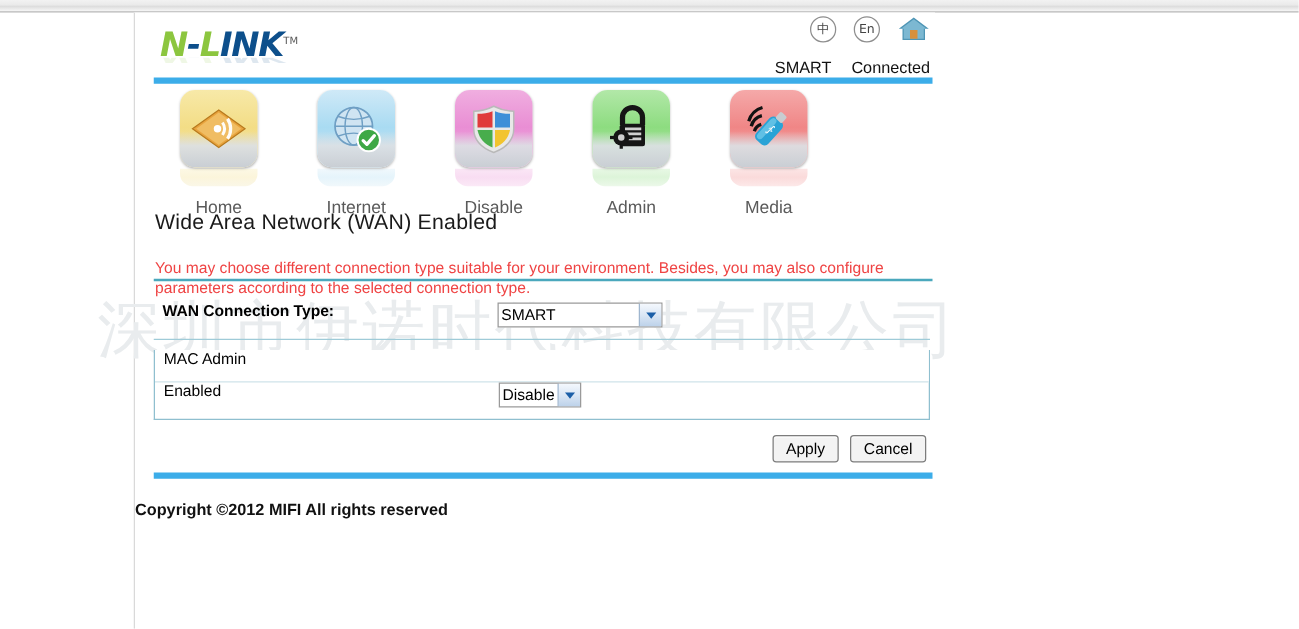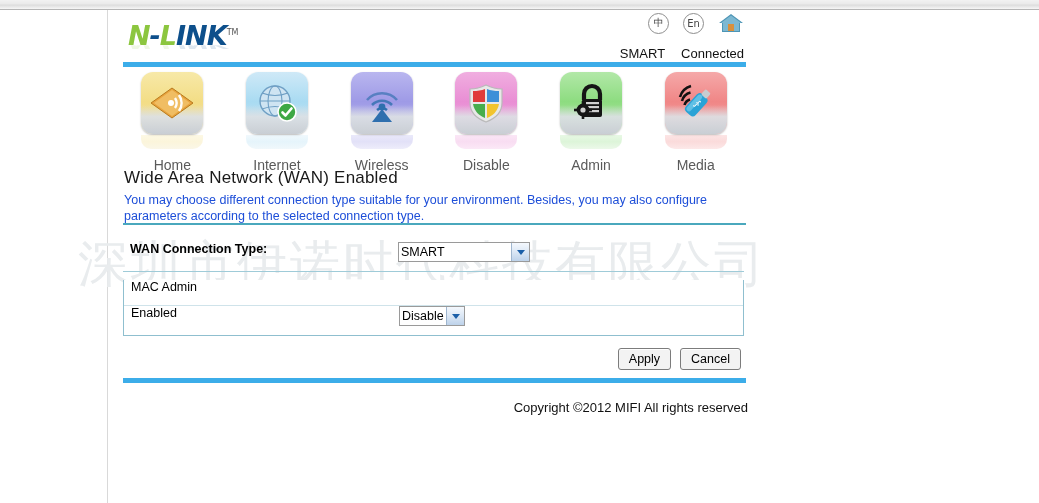--- a/index.html
+++ b/index.html
@@ -201,25 +201,25 @@
   
   #page-title {
     position: absolute;
     left: 16px; top: 158px;
     font-size: 17px;
     color: #1a1a1a;
     letter-spacing: 0.2px;
   }
   #page-desc {
     position: absolute;
-    left: 16px; top: 182px;
+    left: 16px; top: 196px;
     width: 590px;
     font-size: 12.5px;
     line-height: 16px;
-    color: #1d4ed8;
+    color: #ef4444;
   }
 
   
   #form-area {
     position: absolute;
     left: 15px; top: 232px;
     width: 621px;
     z-index: 50;
   }
   .form-row {
@@ -301,23 +301,24 @@
     padding: 3px 10px;
     cursor: pointer;
     box-shadow: inset 0 1px 0 #fff;
     text-align: right;
   }
 
   #copyright {
     position: absolute;
     left: 0; top: 390px;
     width: 640px;
-    text-align: right;
+    text-align: left;
     font-size: 13px;
     color: #111;
+    font-weight: bold;
   }
 </style>
 </head>
 <body>
 
 <div id="browser-strip"></div>
 
 <div id="watermark">深圳市伊诺时代科技有限公司</div>
 
 <div id="page">
@@ -376,35 +377,20 @@
             <path d="M8 28 Q21 23 34 28" fill="none" stroke="#6f9fc4" stroke-width="1.1"></path>
             <circle cx="33" cy="31" r="9" fill="#3ea845" stroke="#fff" stroke-width="1.6"></circle>
             <path d="M28.5 31.5 l3 3 l6 -7" stroke="#fff" stroke-width="2.6" fill="none" stroke-linecap="round" stroke-linejoin="round"></path>
           </svg>
         </div>
       </div>
       <div class="tile-reflection t-inet"></div>
       <div class="nav-label">Internet</div>
     </div>
 
-    <div class="nav-item">
-      <div class="nav-tile t-wifi">
-        <div class="glyph">
-          <svg width="46" height="42" viewBox="0 0 46 42">
-            <path d="M8 18 a20 20 0 0 1 30 0" stroke="#2f6fae" stroke-width="2.6" fill="none" opacity="0.65"></path>
-            <path d="M13 23 a14 14 0 0 1 20 0" stroke="#2f6fae" stroke-width="2.6" fill="none" opacity="0.8"></path>
-            <path d="M18 28 a8 8 0 0 1 10 0" stroke="#2f6fae" stroke-width="2.6" fill="none"></path>
-            <circle cx="23" cy="25" r="3.4" fill="#2f6fae"></circle>
-            <path d="M23 27 L33 40 L13 40 Z" fill="#2f6fae"></path>
-          </svg>
-        </div>
-      </div>
-      <div class="tile-reflection t-wifi"></div>
-      <div class="nav-label">Wireless</div>
-    </div>
 
     <div class="nav-item">
       <div class="nav-tile t-fw">
         <div class="glyph">
           <svg width="44" height="44" viewBox="0 0 44 44">
             <path d="M22 4 C14 8 9 8 6 8 L6 22 C6 32 14 38 22 41 C30 38 38 32 38 22 L38 8 C35 8 30 8 22 4 Z" fill="#e8e8e8" stroke="#b9b9b9" stroke-width="1.2"></path>
             <path d="M21 8 L21 21 L9 21 L9 10 C13.5 10 17.5 9.6 21 8 Z" fill="#e03b3b"></path>
             <path d="M23 8 C26.5 9.6 30.5 10 35 10 L35 21 L23 21 Z" fill="#3d8fd8"></path>
             <path d="M9 23 L21 23 L21 37 C15 34.5 10.5 30.5 9 23 Z" fill="#48ad4c"></path>
             <path d="M23 23 L35 23 C33.5 30.5 29 34.5 23 37 Z" fill="#f2c42e"></path>

